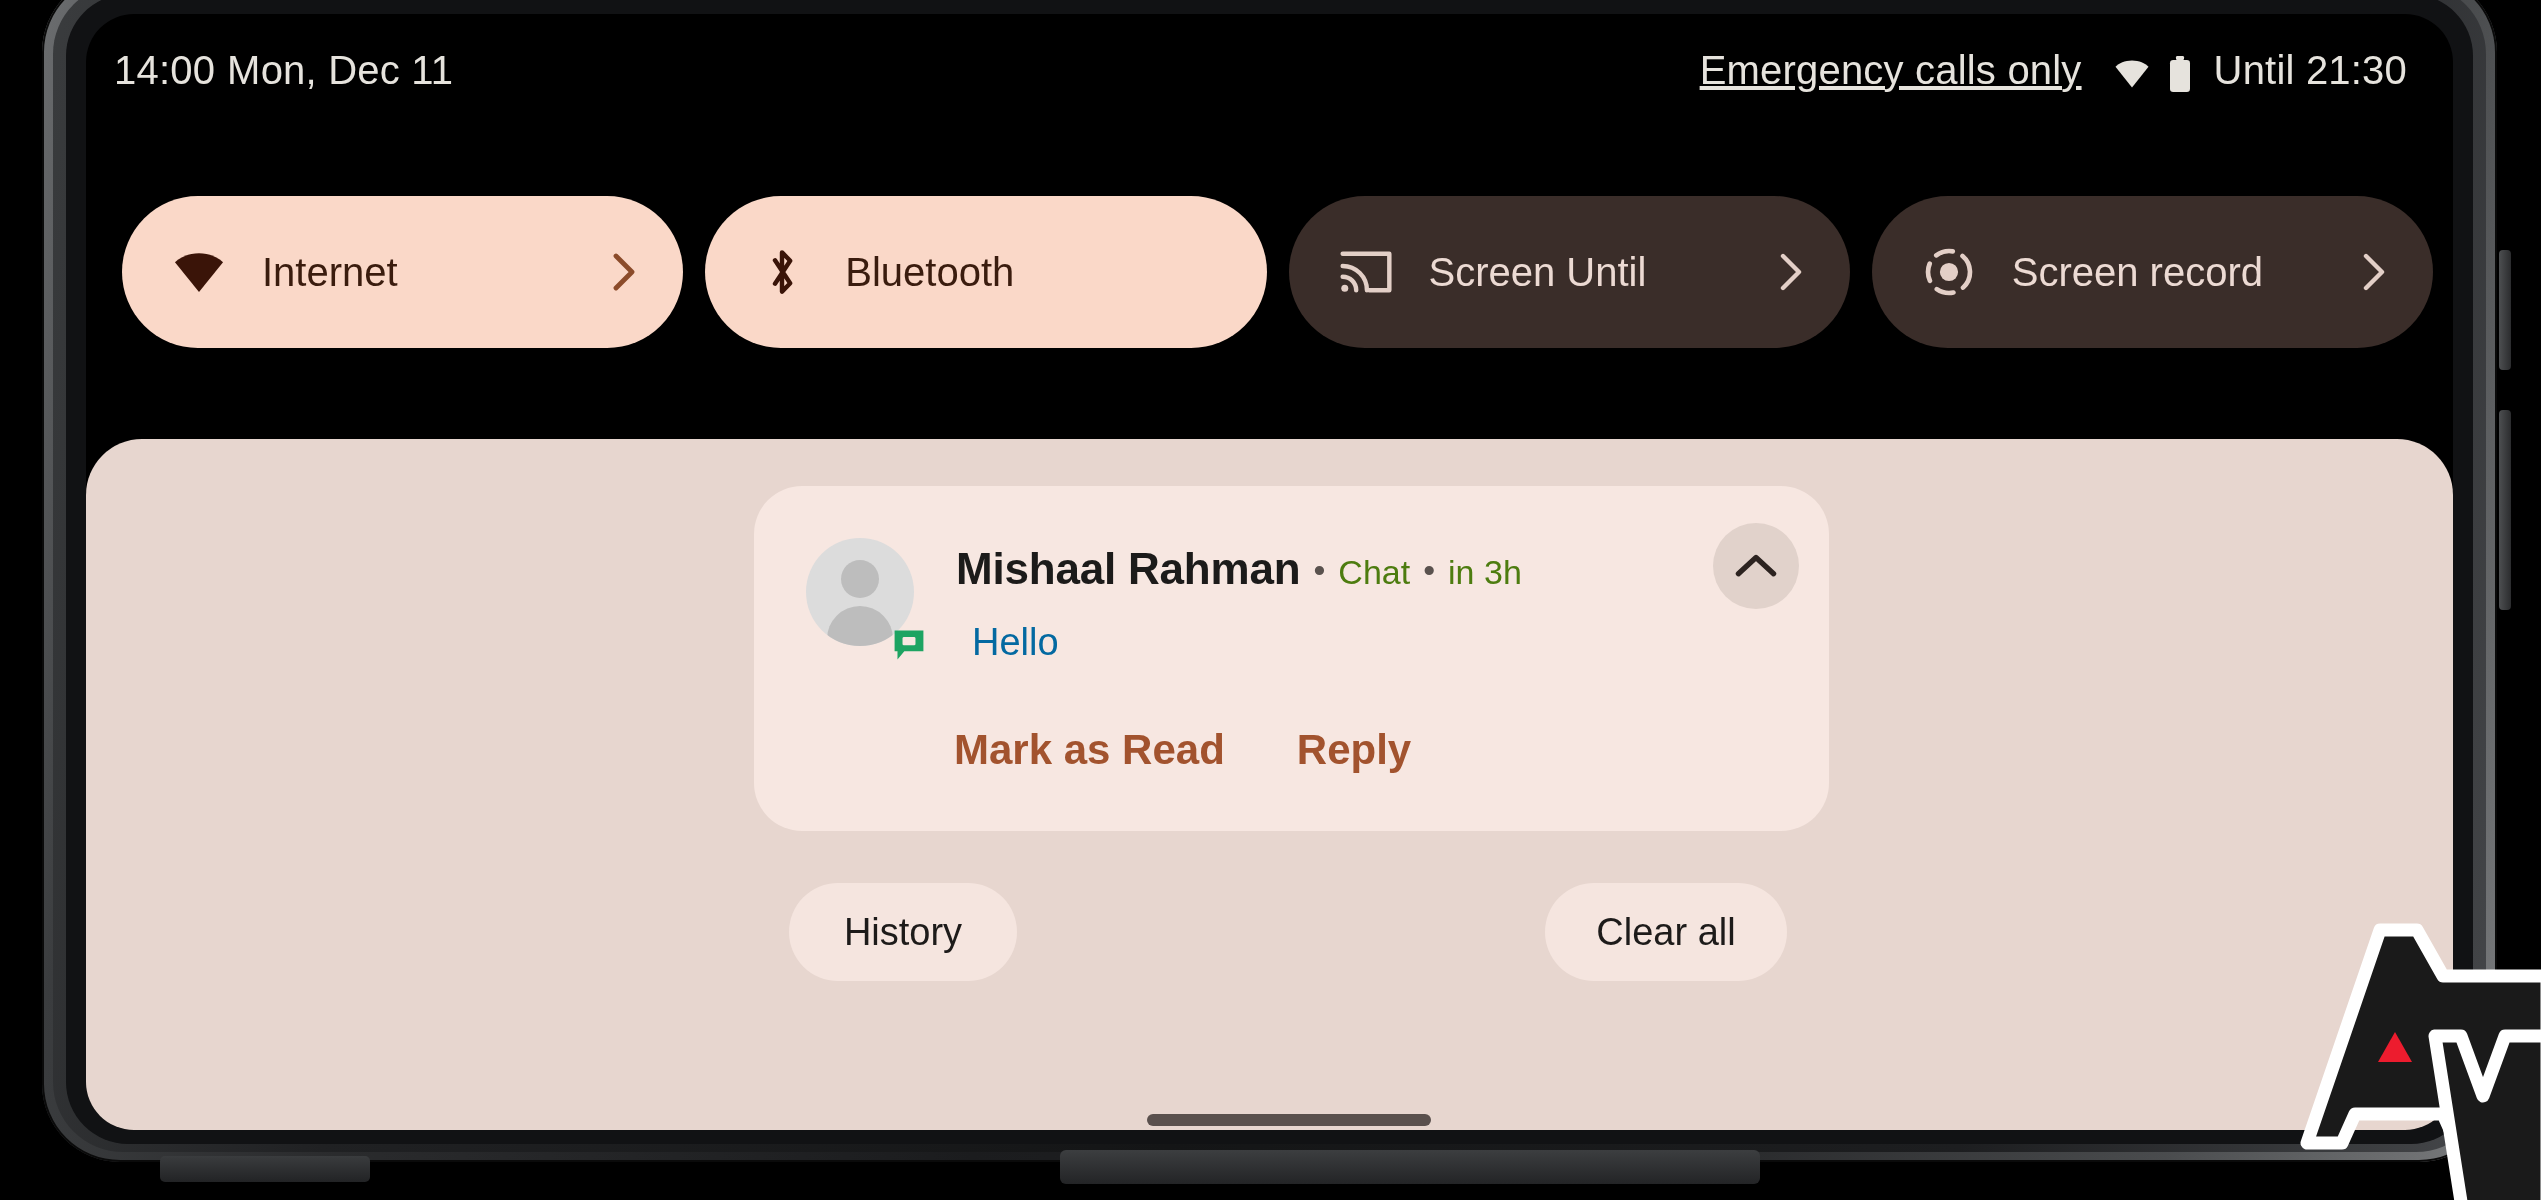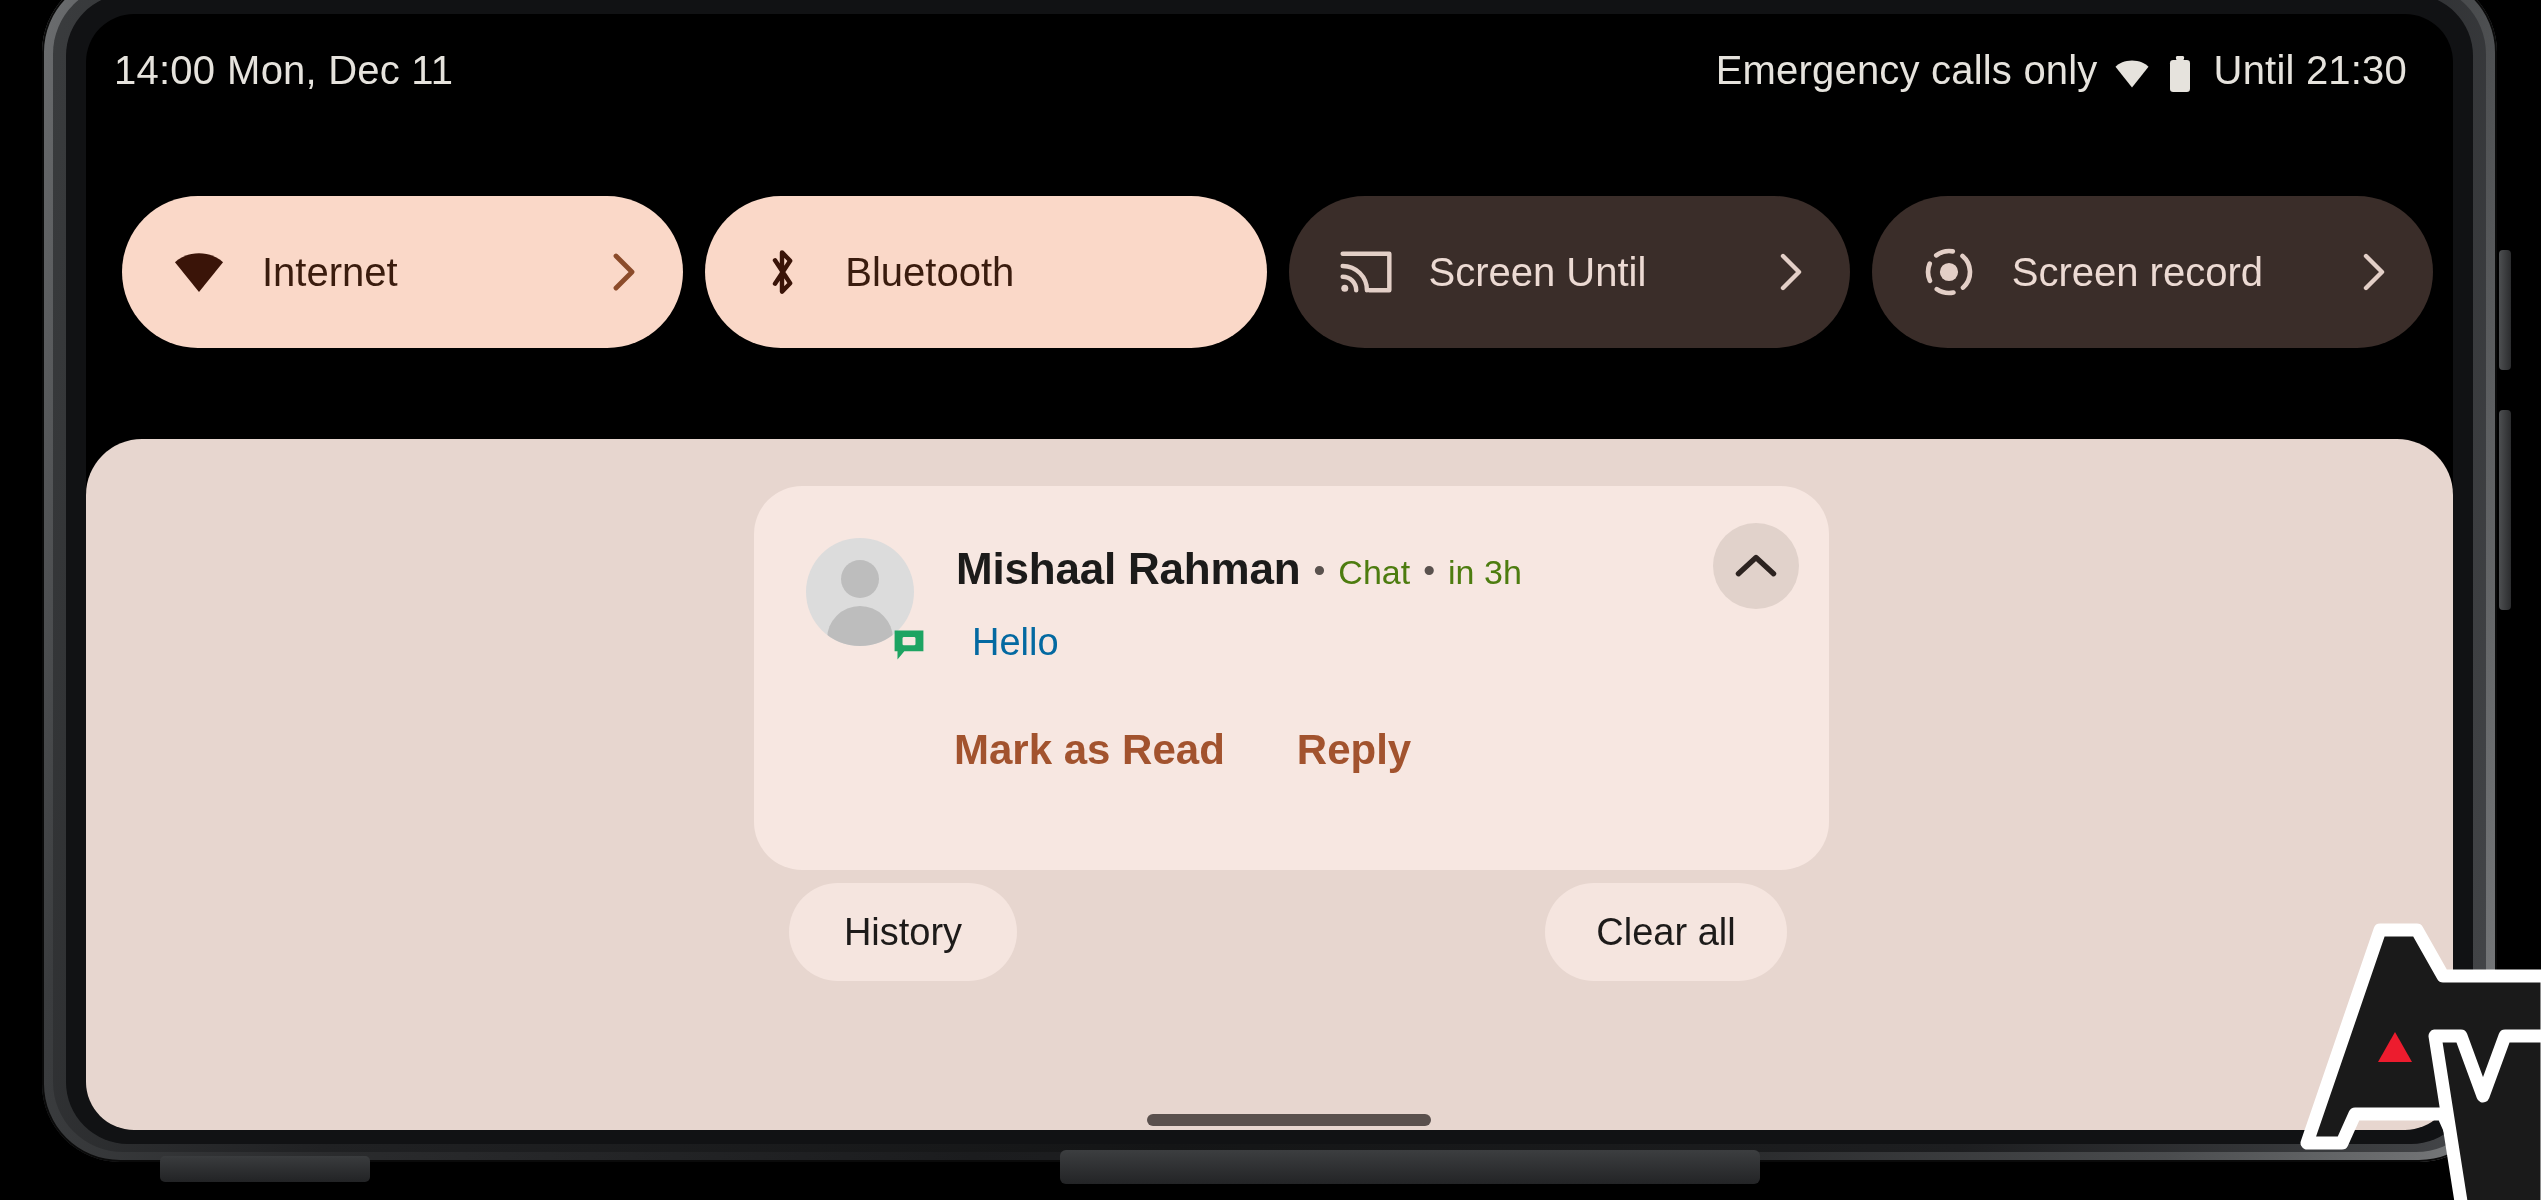--- a/index.html
+++ b/index.html
@@ -91,21 +91,21 @@
     color: #e6e3dd;
   }
   .status-left {
     display: flex; align-items: center; gap: 12px;
     font-size: 40px; letter-spacing: .2px;
   }
   .status-right {
     display: flex; align-items: center; gap: 16px;
     font-size: 40px; letter-spacing: .2px;
   }
-  .status-right .carrier { margin-right: 0; }
+  .status-right .carrier { margin-right: 16px; text-decoration: underline; }
 
   .icon-wifi { display:inline-block; width:36px; height:36px; position:relative; top:4px; }
   .icon-battery { display:inline-block; width:24px; height:36px; position:relative; top:4px; margin:0 6px 0 2px;}
 
   
   #qs-tiles {
     position: absolute;
     left: 8px; top: 182px;
     width: 2367px;
     display: flex;
@@ -147,21 +147,21 @@
     left: 0; top: 425px;
     width: 2367px; height: 691px;
     background: #e7d6cf;
     border-radius: 56px 56px 0 0;
   }
 
   
   #notif-card {
     position: absolute;
     left: 668px; top: 472px;
-    width: 1075px; height: 384px;
+    width: 1075px; height: 345px;
     background: #f7e7e1;
     border-radius: 48px;
   }
   .notif-avatar {
     position: absolute;
     left: 52px; top: 52px;
     width: 108px; height: 108px;
     border-radius: 50%;
     background: #dcdcdc;
     overflow: hidden;

